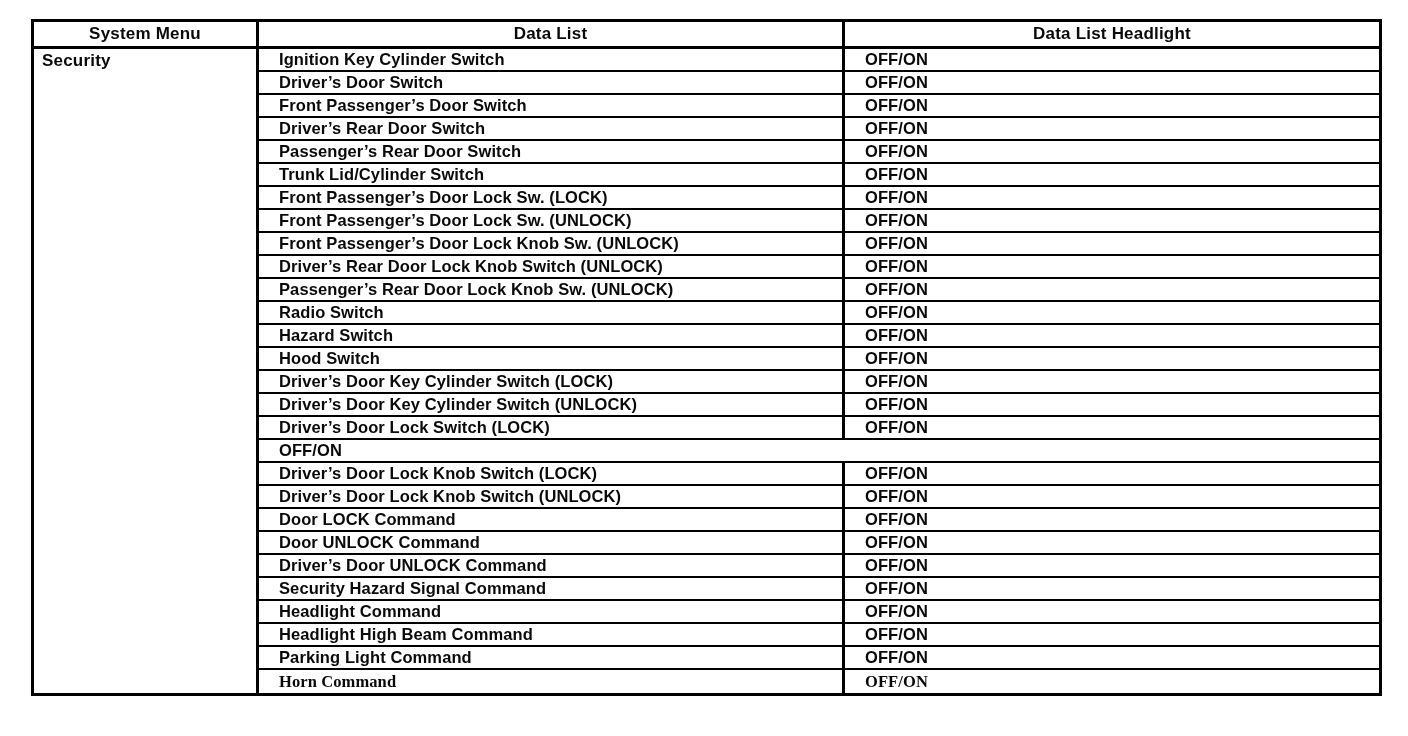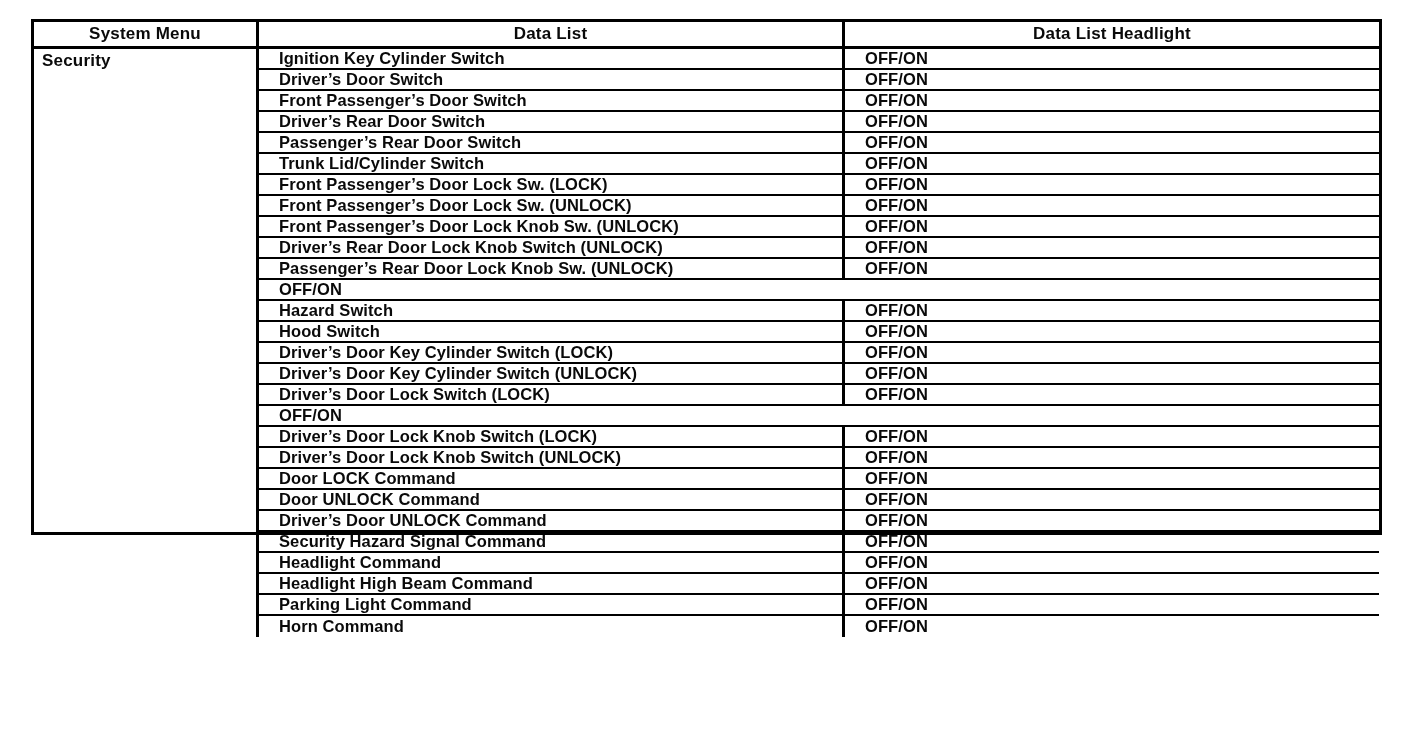--- a/index.html
+++ b/index.html
@@ -9,21 +9,21 @@
     height: 736px;
     background: #ffffff;
     font-family: "Liberation Sans", sans-serif;
     overflow: hidden;
   }
   .scan-table {
     position: absolute;
     left: 31px;
     top: 19px;
     width: 1351px;
-    height: 516px;
+    height: 677px;
     border: 3px solid #000;
     box-sizing: border-box;
     display: flex;
     flex-direction: column;
     background: #fff;
     color: #0a0a0a;
   }
   
   .header-row {
     display: grid;
@@ -64,21 +64,21 @@
   .rows-col {
     display: grid;
     grid-auto-rows: 1fr;
   }
   .data-row {
     display: grid;
     grid-template-columns: 586px 1fr;
     box-sizing: border-box;
     border-bottom: 2px solid #000;
   }
-  .data-row:last-child { border-bottom: none; }
+  .data-row:last-child { border-bottom: none; font-family: Liberation Serif, serif; }
   .cell {
     display: flex;
     align-items: center;
     font-weight: 700;
     font-size: 16.5px;
     letter-spacing: 0.1px;
     white-space: nowrap;
     overflow: hidden;
     box-sizing: border-box;
     padding-left: 20px;
@@ -135,20 +135,21 @@
         </div>
         <div class="data-row">
           <div class="cell label-cell">Driver’s Rear Door Lock Knob Switch (UNLOCK)</div>
           <div class="cell value-cell">OFF/ON</div>
         </div>
         <div class="data-row">
           <div class="cell label-cell">Passenger’s Rear Door Lock Knob Sw. (UNLOCK)</div>
           <div class="cell value-cell">OFF/ON</div>
         </div>
         <div class="data-row">
+          <div class="cell label-cell">Radio Switch</div>
           <div class="cell value-cell">OFF/ON</div>
         </div>
         <div class="data-row">
           <div class="cell label-cell">Hazard Switch</div>
           <div class="cell value-cell">OFF/ON</div>
         </div>
         <div class="data-row">
           <div class="cell label-cell">Hood Switch</div>
           <div class="cell value-cell">OFF/ON</div>
         </div>

